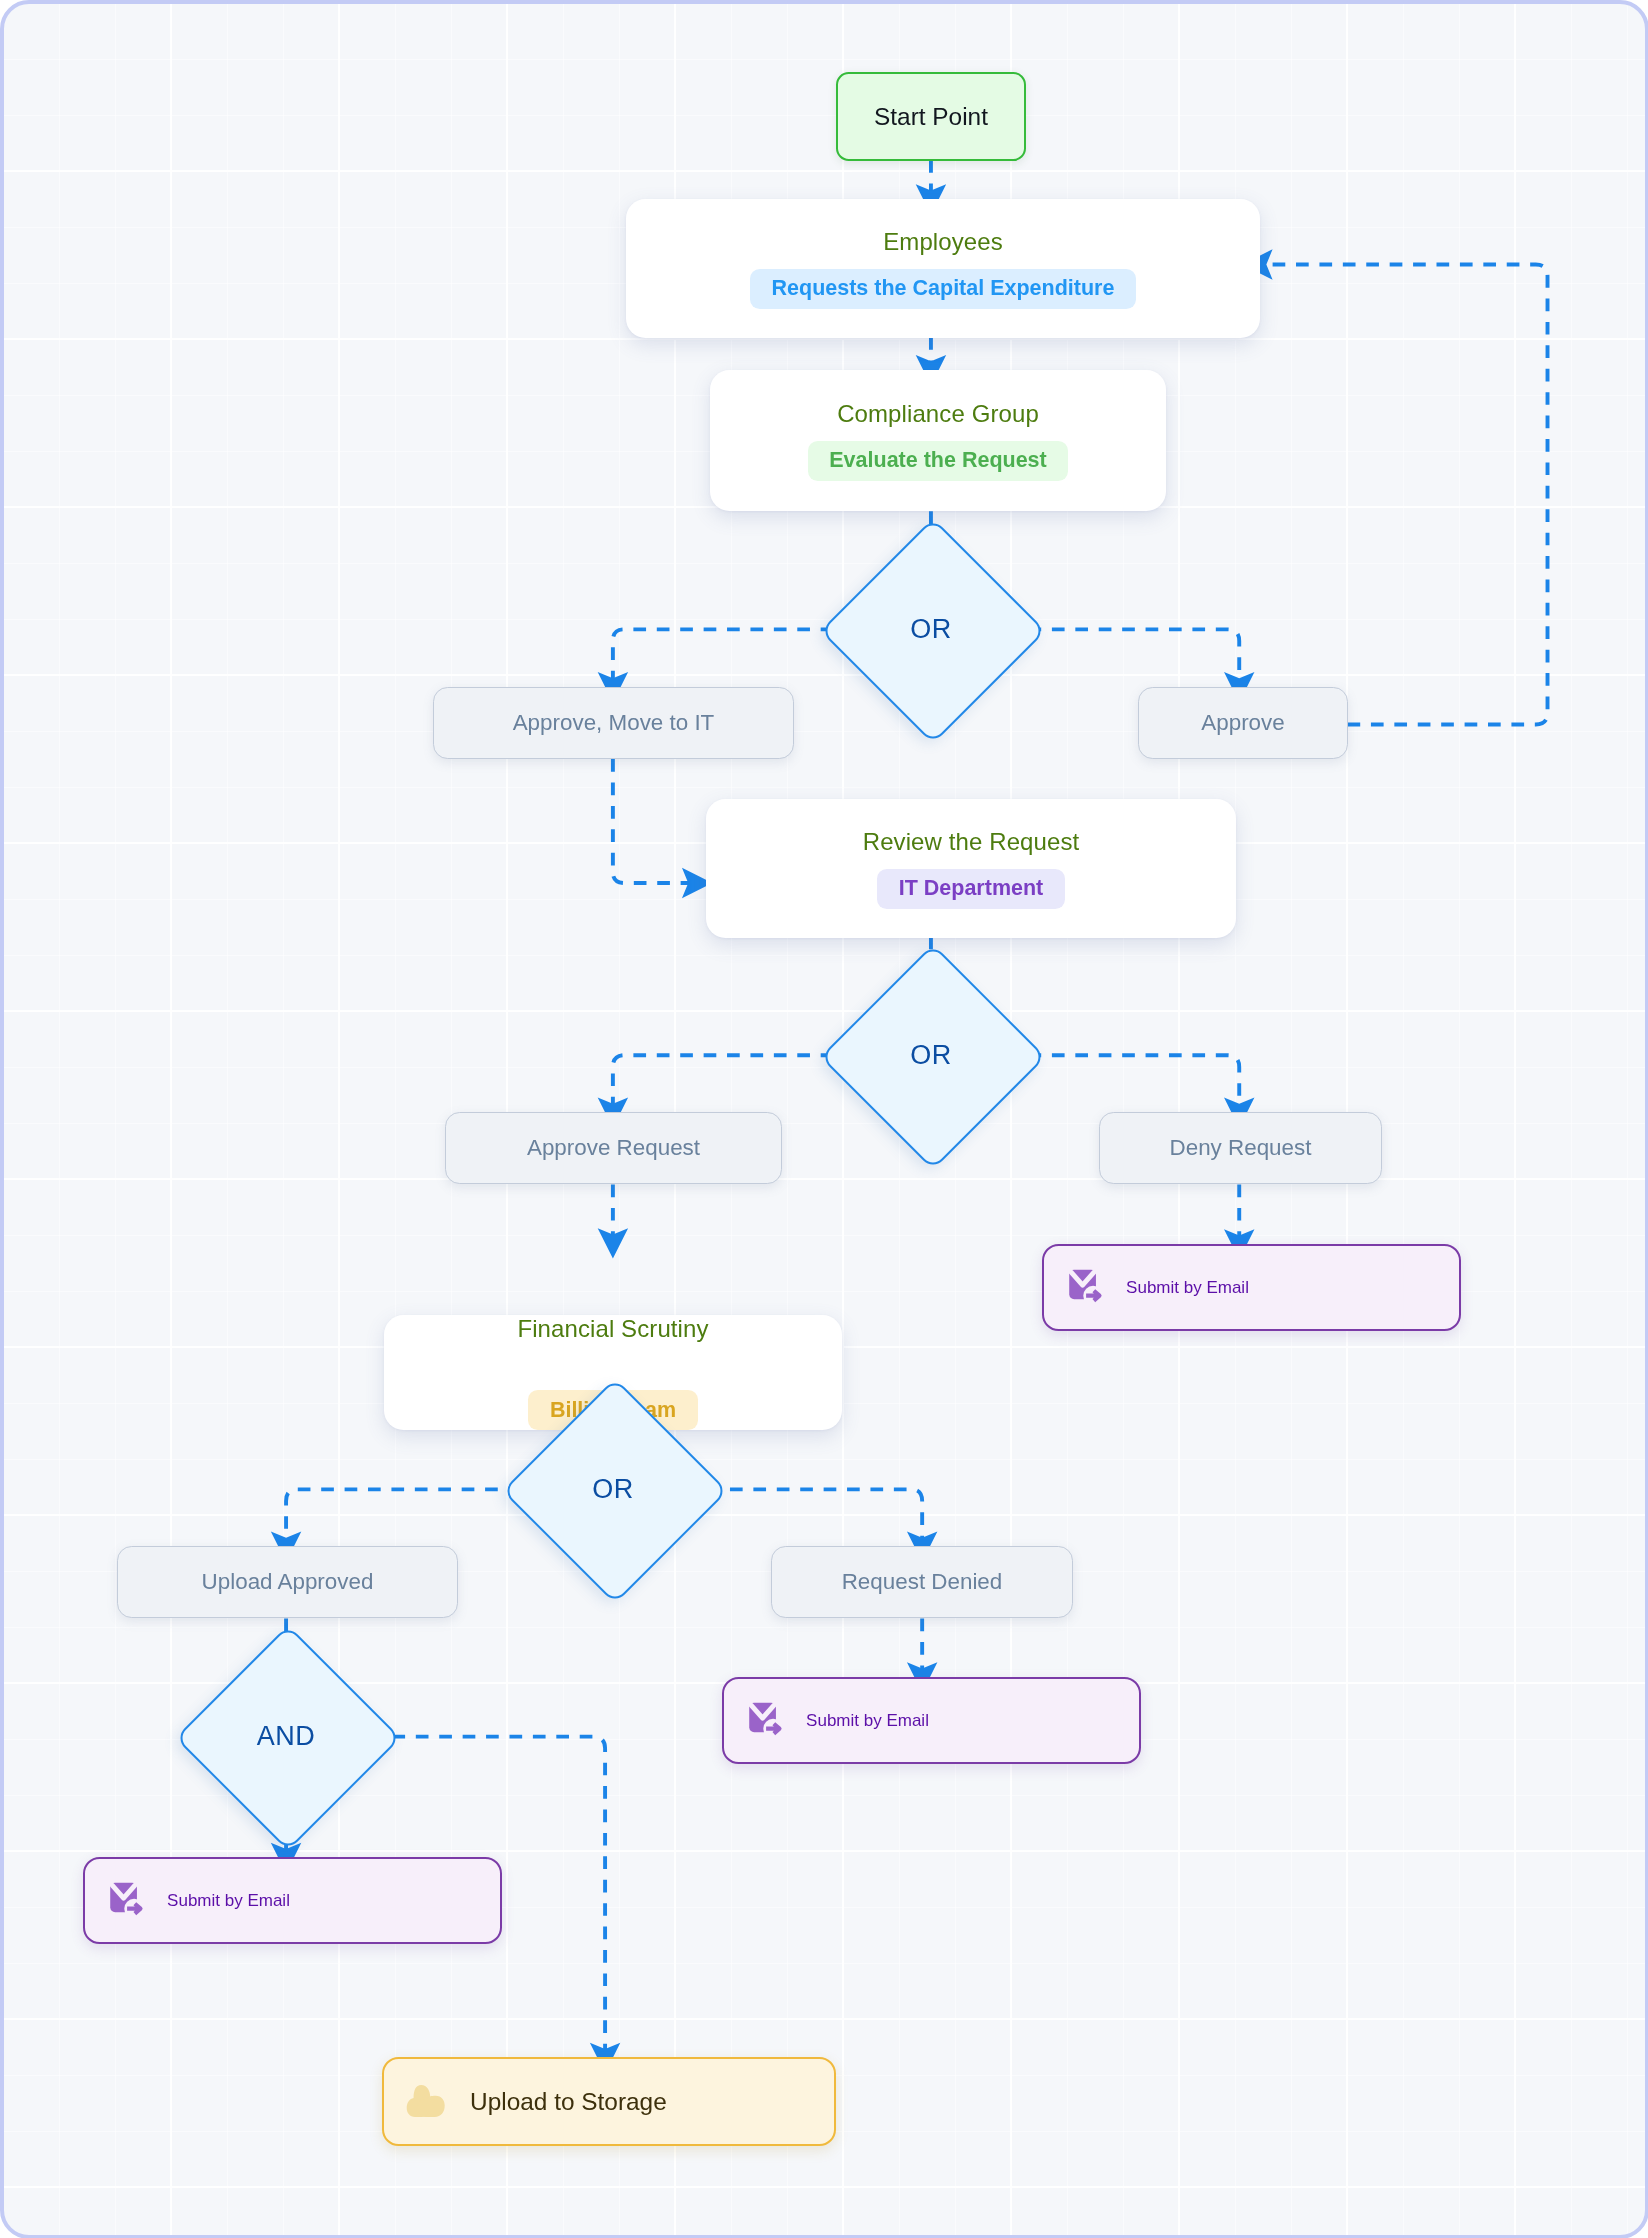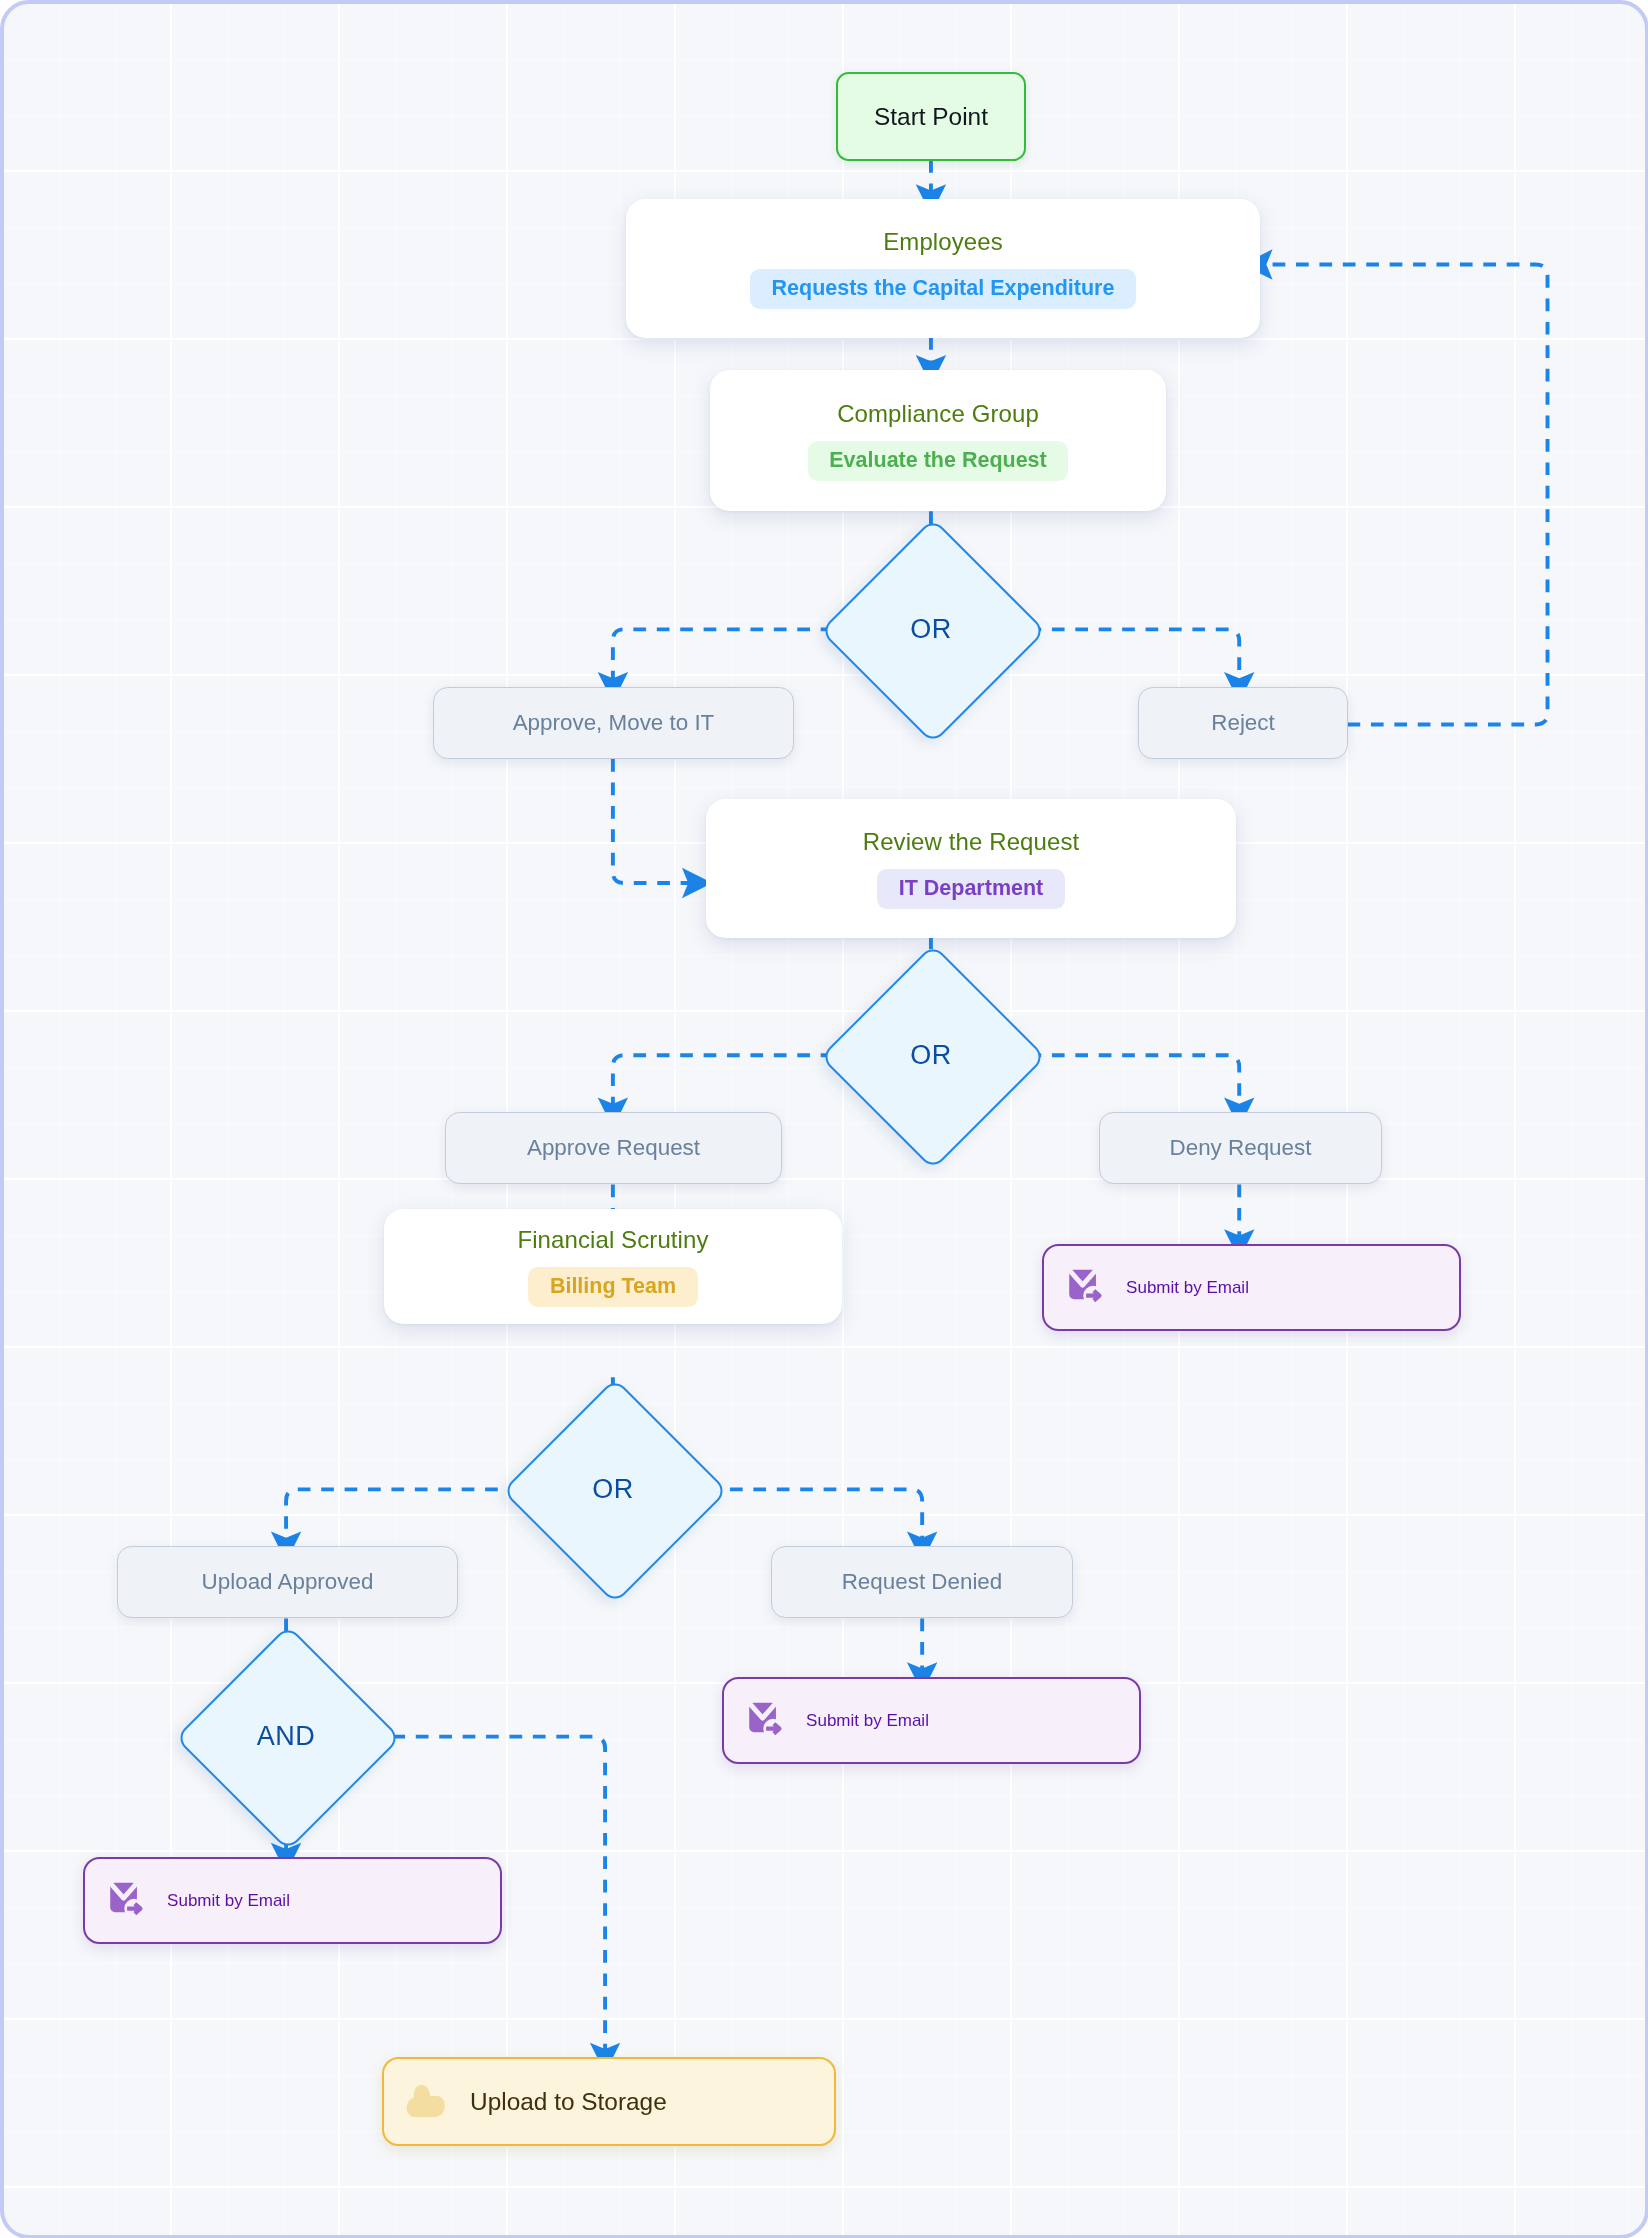--- a/index.html
+++ b/index.html
@@ -157,21 +157,21 @@
   <div class="node n-gate" style="left:849px;top:547px;width:156px;height:156px;">
     <div class="shape"></div>
     <div class="glabel">OR</div>
   </div>
 
   <div class="node n-state" style="left:429px;top:683px;width:361px;height:72px;">
     <span>Approve, Move to IT</span>
   </div>
 
   <div class="node n-state" style="left:1134px;top:683px;width:210px;height:72px;">
-    <span>Reject</span>
+    <span>Approve</span>
   </div>
 
   <div class="node n-card" style="left:702px;top:795px;width:530px;height:139px;">
     <div class="title">Review the Request</div>
     <div class="chip chip-purple">IT Department</div>
   </div>
 
   <div class="node n-gate" style="left:849px;top:973px;width:156px;height:156px;">
     <div class="shape"></div>
     <div class="glabel">OR</div>
@@ -190,21 +190,21 @@
       <svg width="45" height="45" viewBox="0 0 64 64" xmlns="http://www.w3.org/2000/svg">
         <rect x="6" y="8" width="38" height="42" rx="7" fill="#9a63c9"></rect>
         <path d="M9,12 L25,30 L41,12" fill="none" stroke="#f7effa" stroke-width="7" stroke-linejoin="round" stroke-linecap="round"></path>
         <circle cx="40" cy="45" r="14" fill="#f7effa"></circle>
         <path d="M30,45 L48,45 M41,38 L49,45 L41,52" fill="none" stroke="#9a63c9" stroke-width="6" stroke-linejoin="round" stroke-linecap="butt"></path>
       </svg>
     </span>
     <span class="lbl">Submit by Email</span>
   </div>
 
-  <div class="node n-card" style="left:380px;top:1205px;width:458px;height:115px;">
+  <div class="node n-card" style="left:380px;top:1311px;width:458px;height:115px;justify-content:space-between;">
     <div class="title">Financial Scrutiny</div>
     <div class="chip chip-amber">Billing Team</div>
   </div>
 
   <div class="node n-gate" style="left:531px;top:1407px;width:156px;height:156px;">
     <div class="shape"></div>
     <div class="glabel">OR</div>
   </div>
 
   <div class="node n-state" style="left:113px;top:1542px;width:341px;height:72px;">

